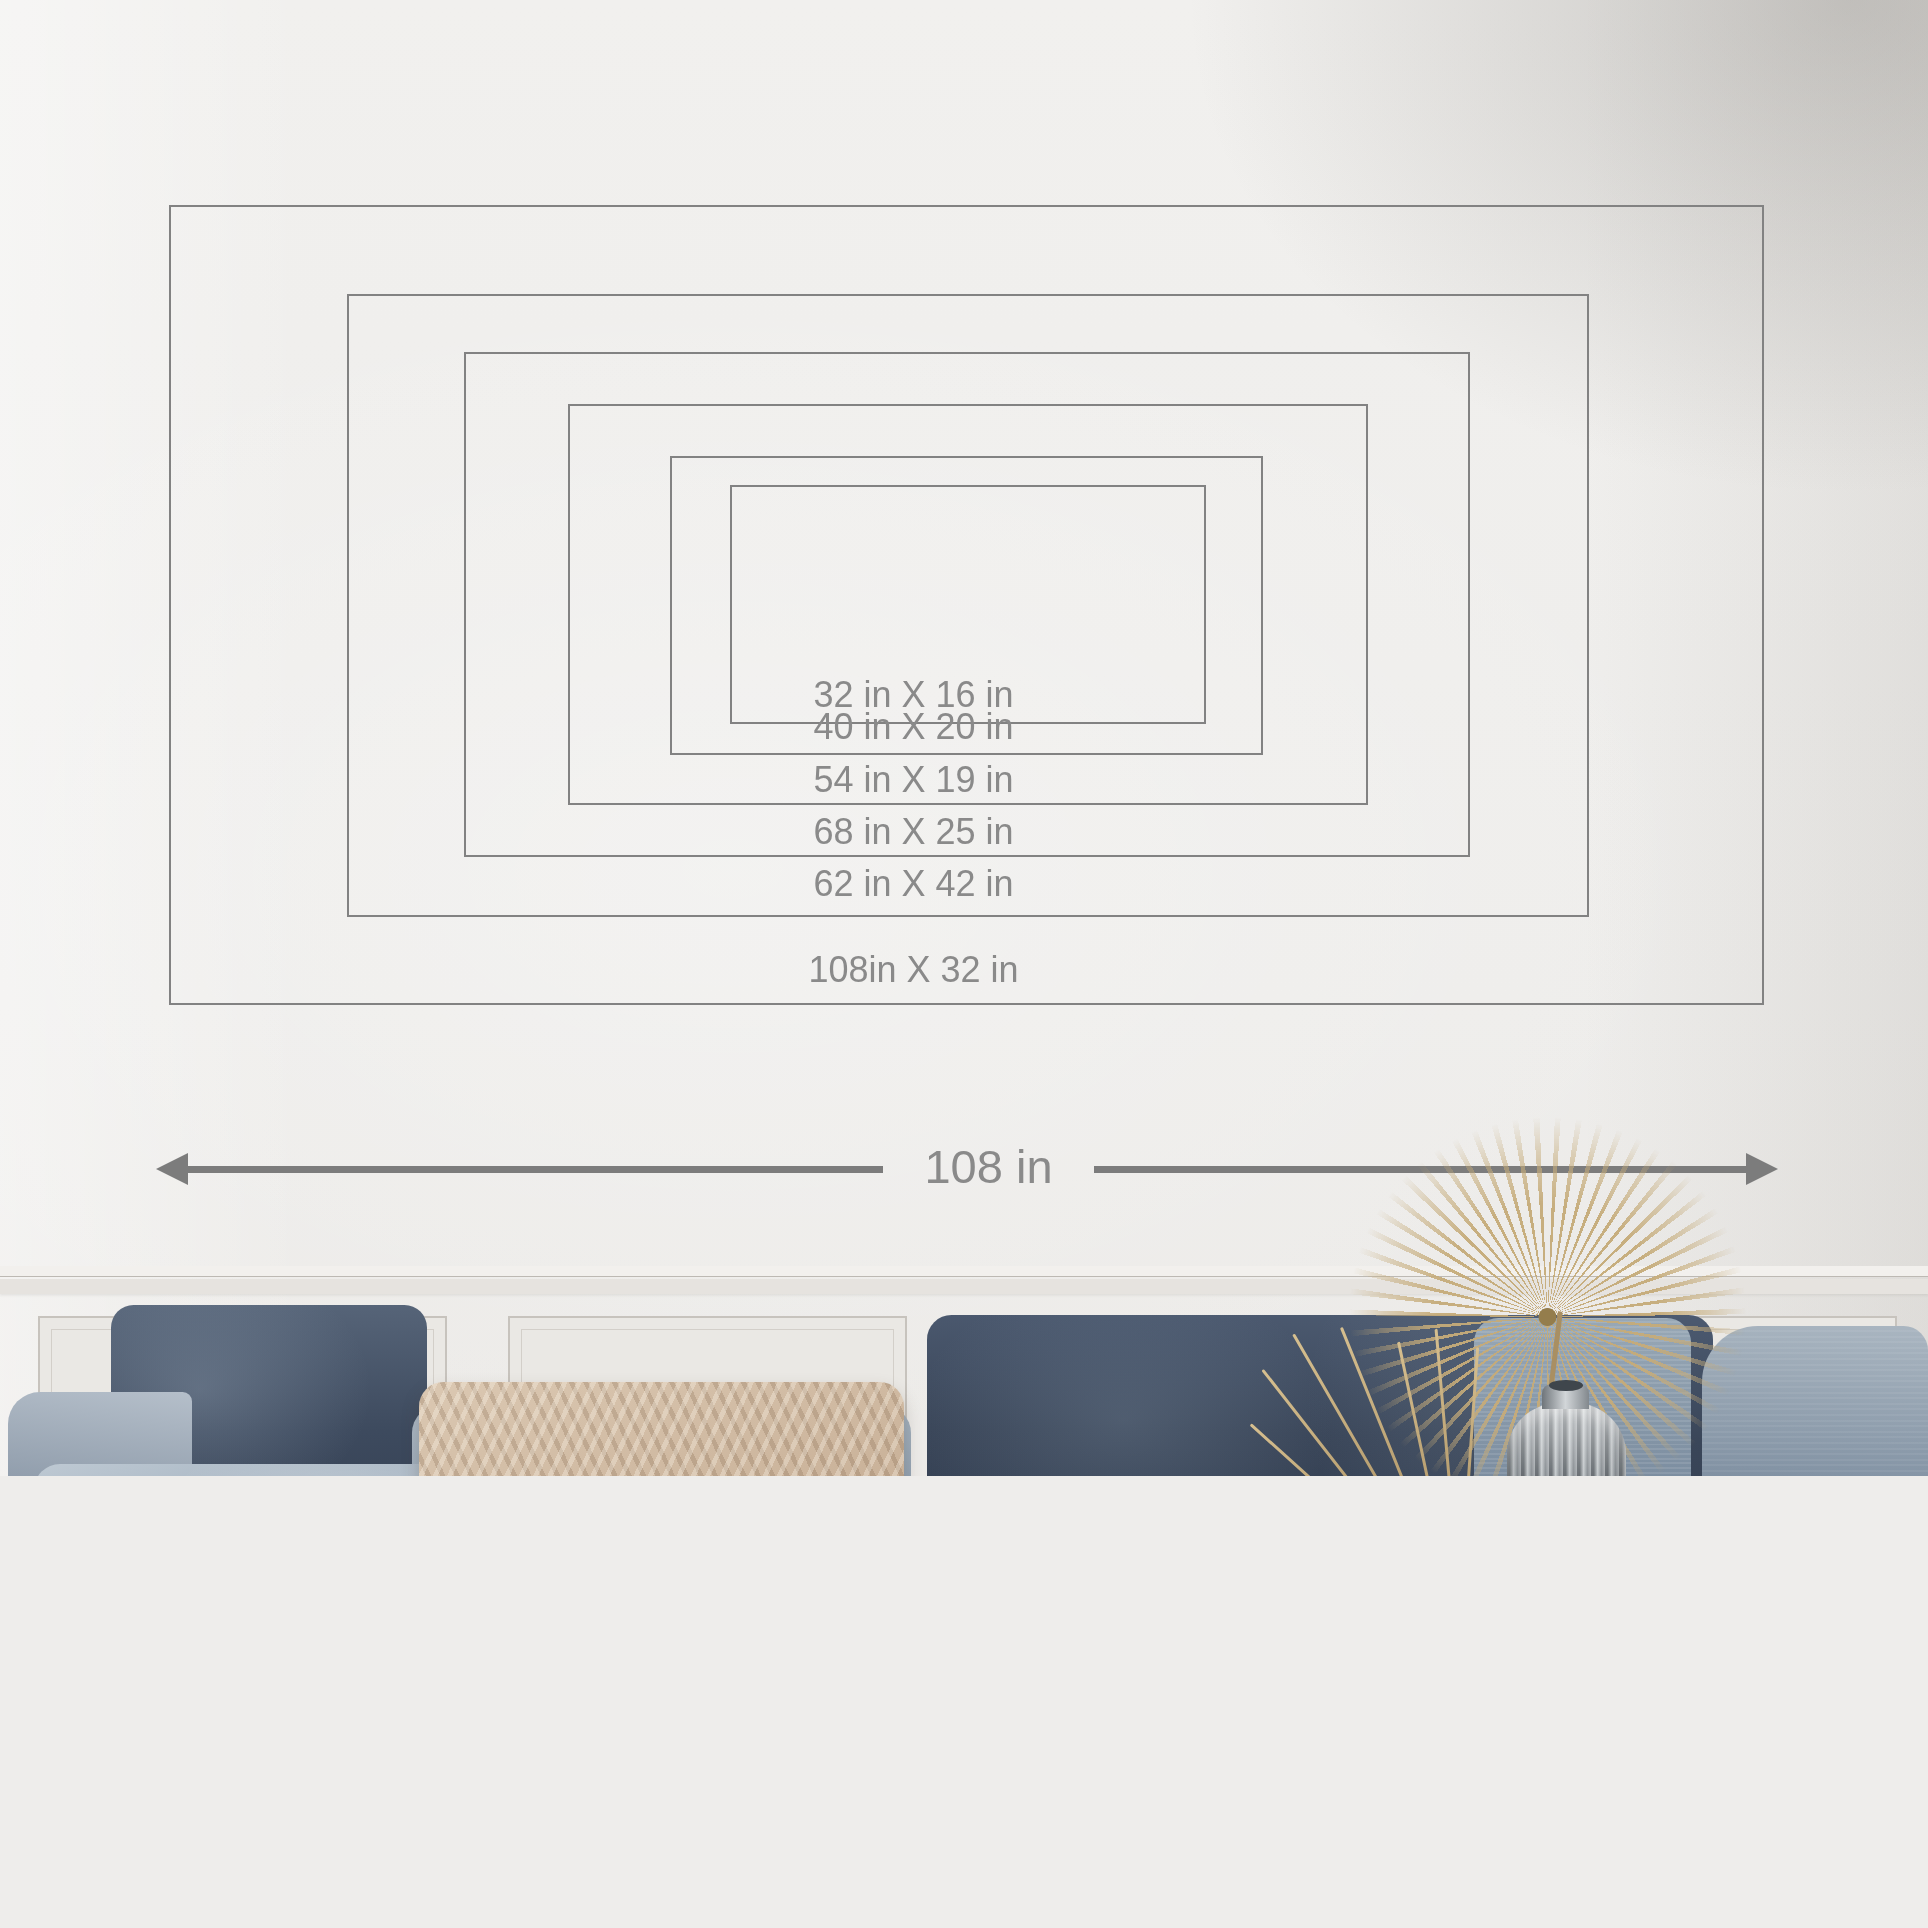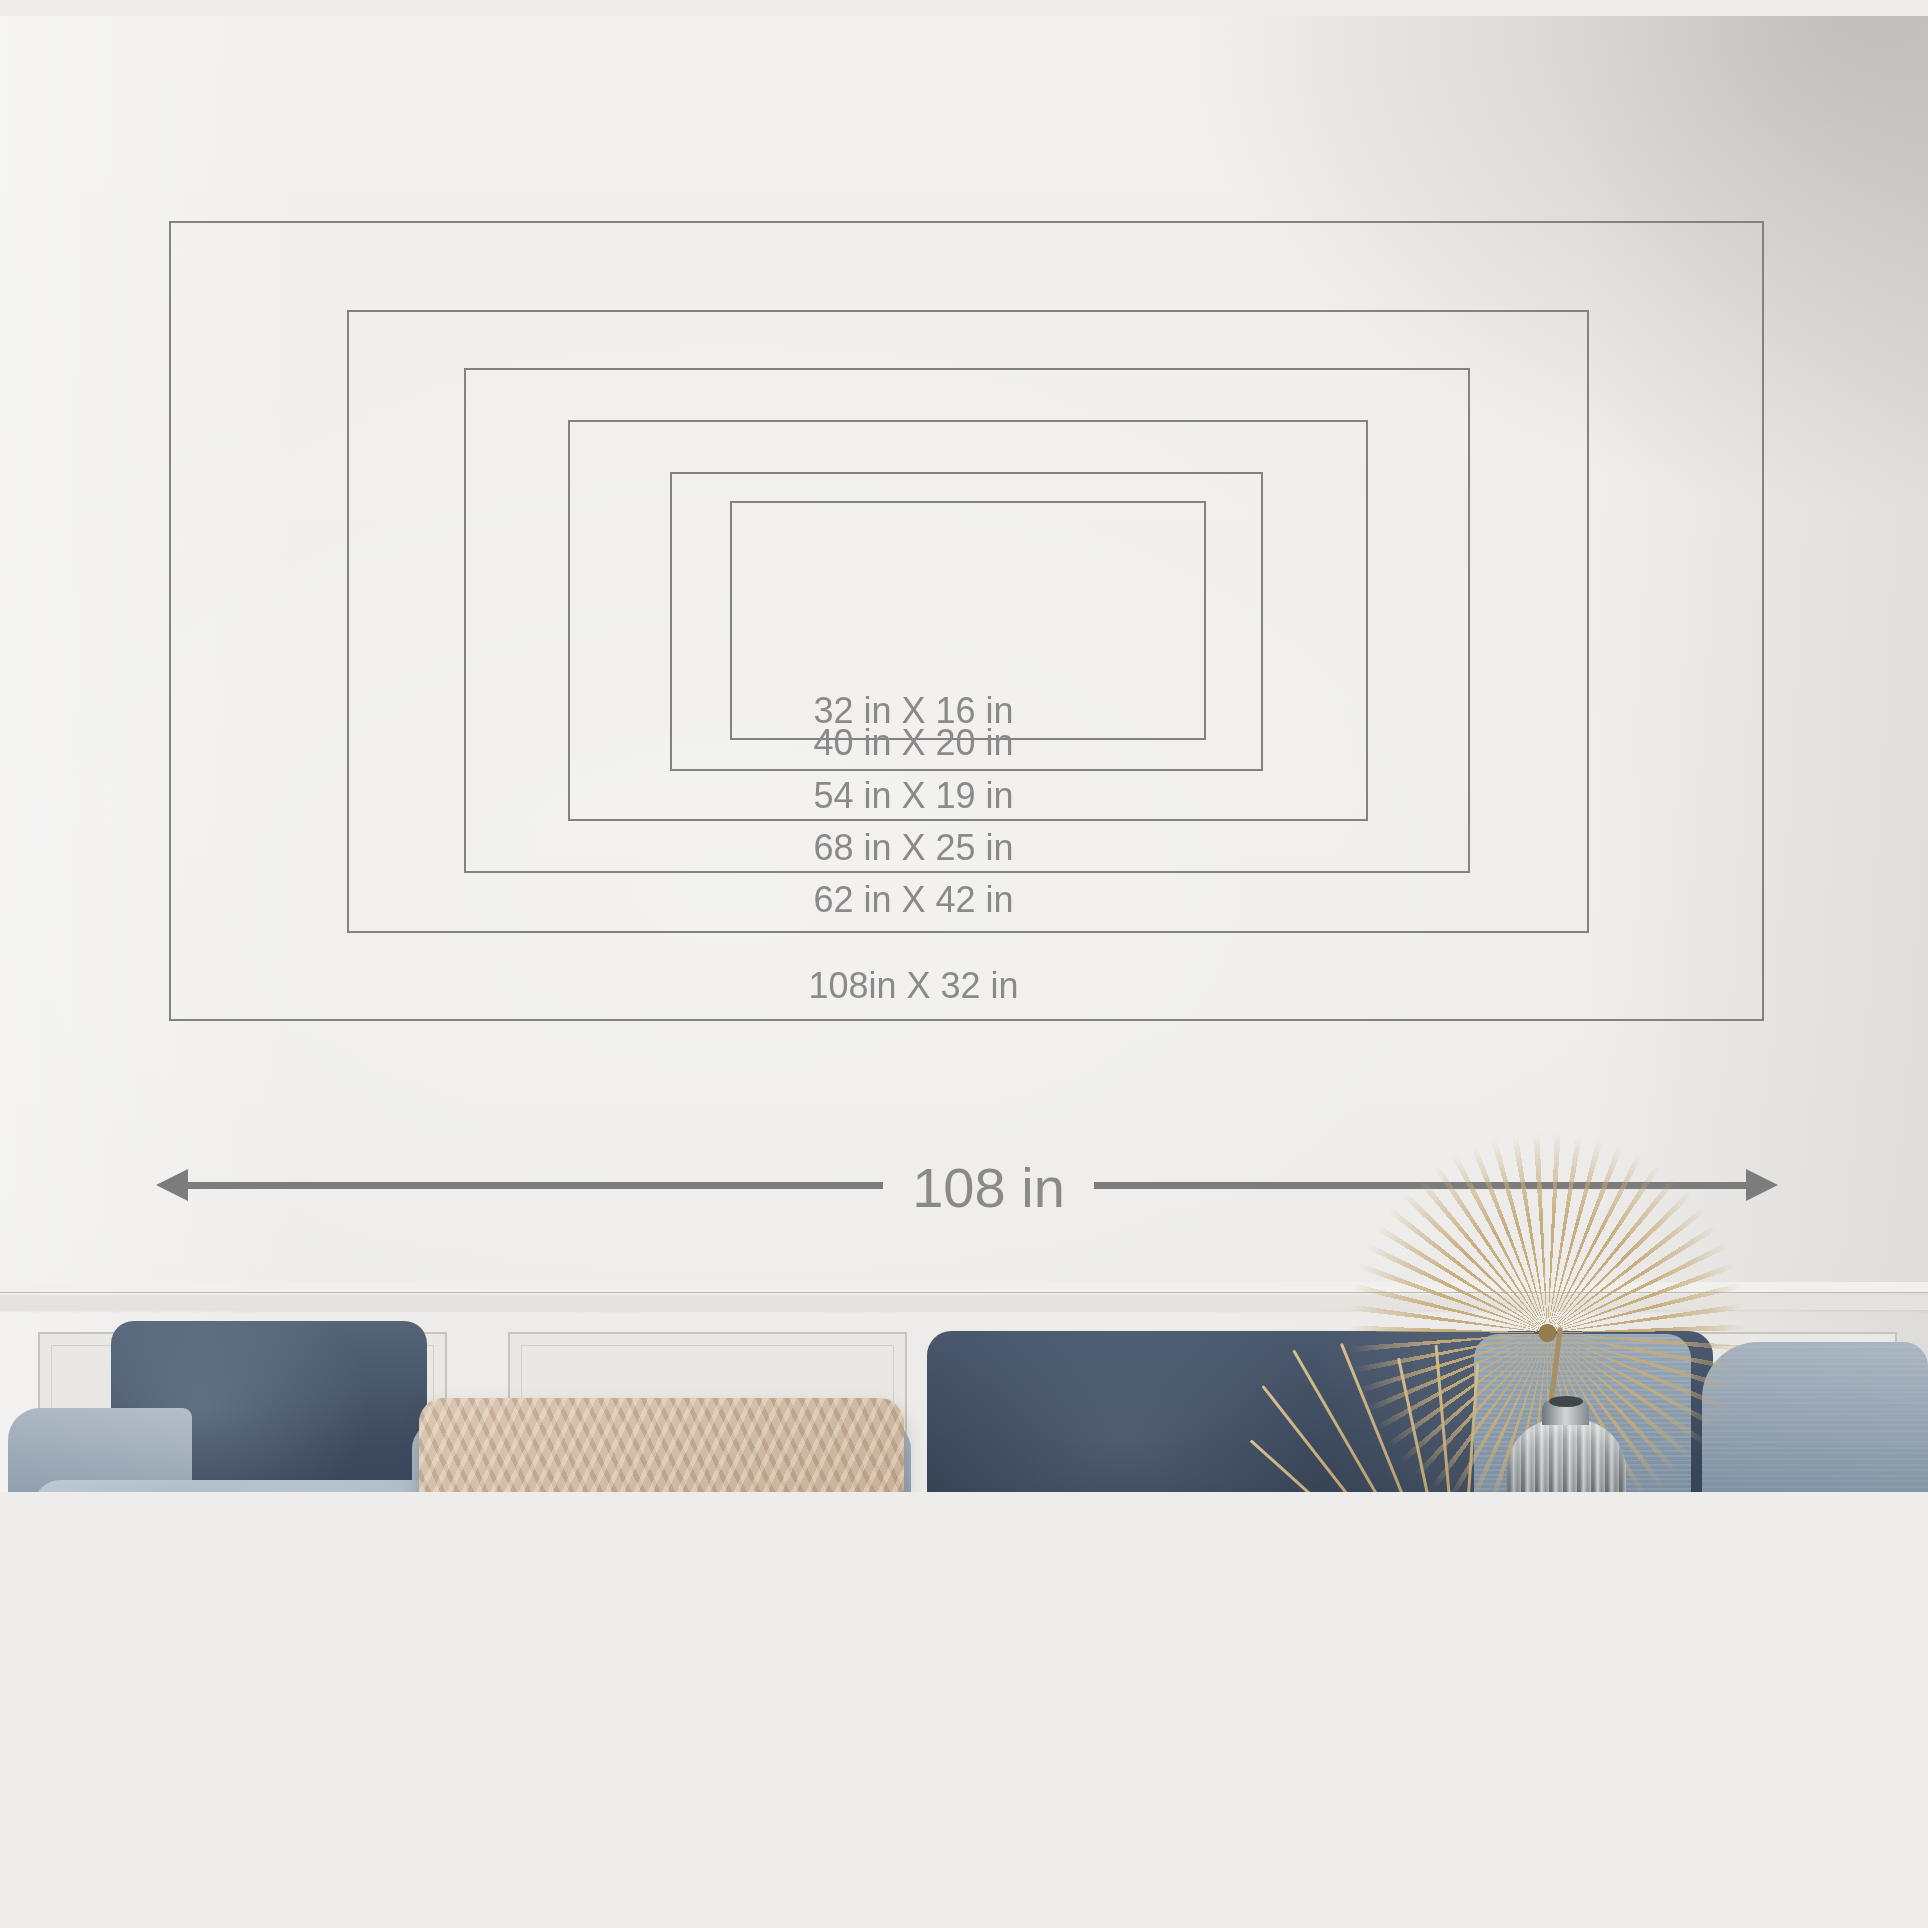--- a/index.html
+++ b/index.html
@@ -1,17 +1,17 @@
 <!DOCTYPE html>
 <html style="font-size:15px"><head>
 <meta charset="utf-8">
 <style>
   html,body{margin:0;padding:0;width:1928px;height:1928px;overflow:hidden;background:#eeedeb;
             font-family:"Liberation Sans", sans-serif;}
-  .scene{position:relative;width:1928px;height:1476px;overflow:hidden;margin-top:16px;}
+  .scene{position:relative;width:1928px;height:1476px;overflow:hidden;}
   .x{position:absolute;}
 
   
   .wall{left:0;top:0;width:1928px;height:1671px;background:linear-gradient(180deg,#f1f0ee 0%,#eeedeb 60%,#ebe9e6 100%);}
   .wall-shade{left:0;top:0;width:1928px;height:1671px;pointer-events:none;background:
     radial-gradient(1036px 772px at 96% 0%, rgba(108,104,98,.30), transparent 64%),
     linear-gradient(90deg, rgba(255,255,255,.38) 0%, transparent 16%),
     radial-gradient(1412px 847px at 38% 52%, rgba(255,255,255,.28), transparent 72%),
     linear-gradient(90deg, transparent 82%, rgba(118,112,104,.12) 100%);}
 
@@ -38,21 +38,21 @@
     background:
       radial-gradient(471px 151px at 30% 45%, rgba(255,255,255,.8), transparent 75%),
       repeating-linear-gradient(32deg, rgba(138,128,112,.30) 0 2.8px, transparent 2.8px 68px),
       repeating-linear-gradient(-32deg, rgba(138,128,112,.30) 0 2.8px, transparent 2.8px 68px),
       linear-gradient(90deg,#eae5db 0%,#e6e1d6 55%,#ddd7cb 100%);}
 
   
   .size-rect{border:2.8px solid #828282;}
   .size-label{left:603px;width:621px;text-align:center;font-size:36px;line-height:41px;color:#8a8a8a;}
   .arrow-line{top:1166px;height:6.6px;background:#7c7c7c;}
-  .dim-label{left:885px;top:1139px;width:207px;text-align:center;font-size:56px;color:#8a8a8a;}
+  .dim-label{left:885px;top:1139px;width:207px;text-align:center;font-size:47px;color:#8a8a8a;}
   .head{width:0;height:0;border-style:solid;}
 
   
   .sofa-shadow{left:38px;top:1674px;width:1770px;height:60px;background:radial-gradient(50% 50% at 50% 50%, rgba(58,48,38,.38), transparent 72%);filter:blur(9.4px);}
 
   
   .book{background:linear-gradient(180deg,#faf7f2 0%,#efe9df 62%,#d8d0c1 100%);border-radius:2.8px;box-shadow:0 2.8px 4.7px rgba(100,88,70,.30);}
   .mark{background:#b7b1a7;opacity:.75;border-radius:1.9px;}
 
   

